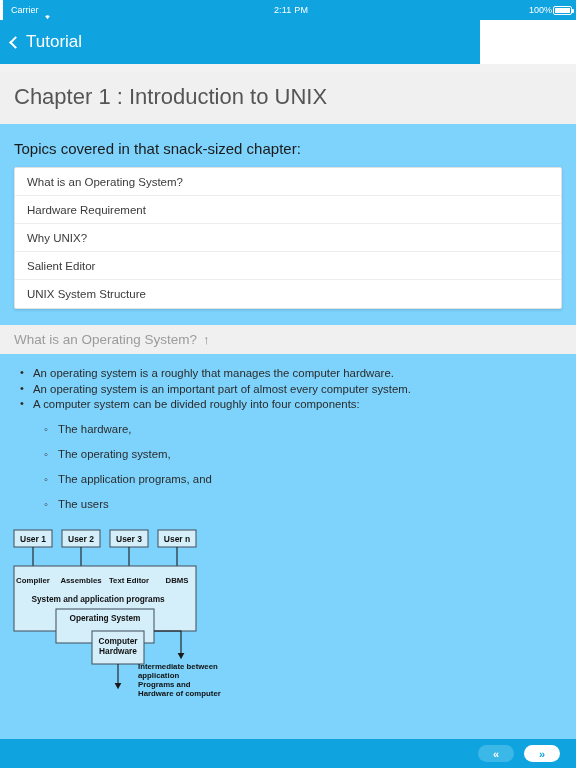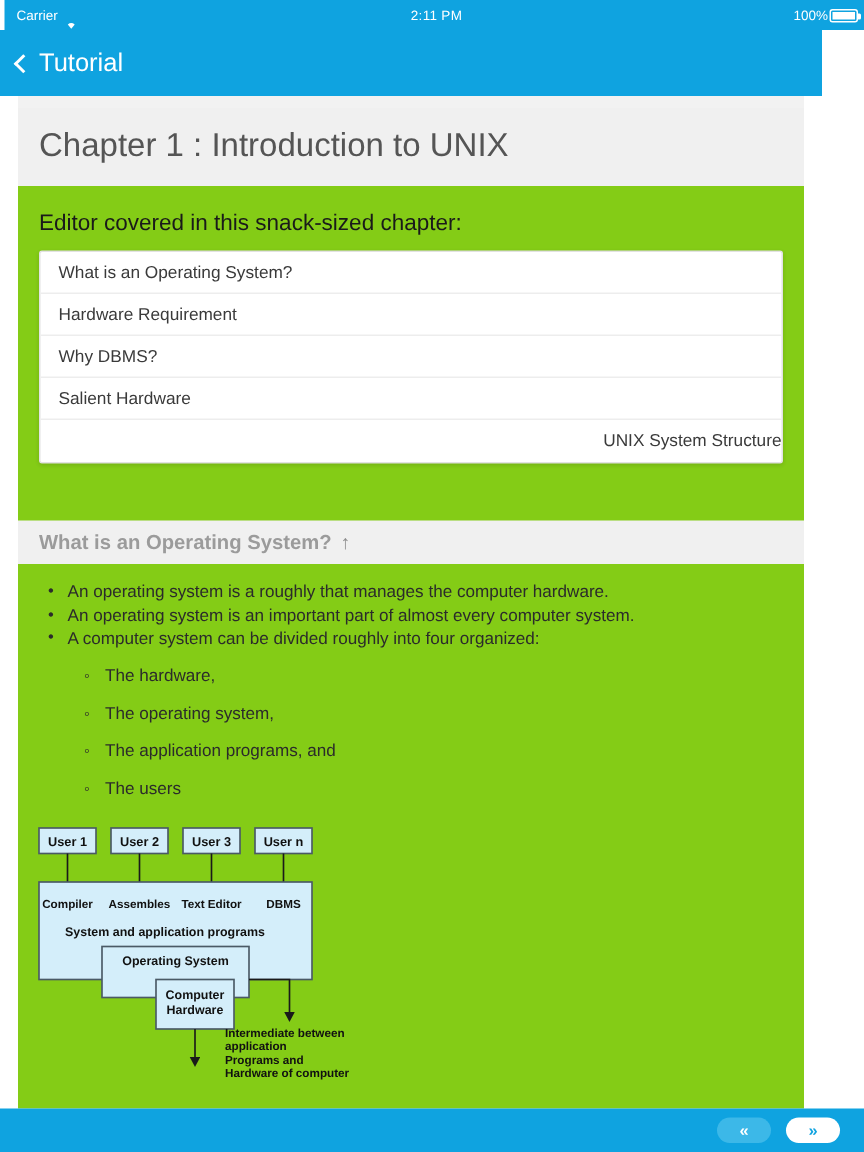--- a/index.html
+++ b/index.html
@@ -27,38 +27,38 @@
     border: 1px solid #ffffff; border-radius: 2px; position: relative;
   }
   .battery::after {
     content: ""; position: absolute; right: -3px; top: 2px;
     width: 2px; height: 4px; background: #ffffff; border-radius: 0 1px 1px 0;
   }
   .battery-fill { position: absolute; left: 1px; top: 1px; bottom: 1px; width: 15px; background: #ffffff; }
 
   
   .navbar {
-    position: absolute; top: 20px; left: 0; width: 548px; height: 44px;
+    position: absolute; top: 20px; left: 0; width: 480px; height: 44px;
     background: #0fa3e0; color: #ffffff;
   }
   .back-btn {
     position: absolute; left: 8px; top: 0; height: 44px;
     display: flex; align-items: center; gap: 6px; cursor: pointer;
   }
   .back-chev {
     display: inline-block; width: 9px; height: 9px;
     border-left: 2px solid #ffffff; border-bottom: 2px solid #ffffff;
     transform: rotate(45deg); margin-left: 3px;
   }
   .back-label { font-size: 17px; }
 
   
   .content {
-    position: absolute; top: 64px; left: 12px; width: 524px; height: 675px;
-    background: #84cc16; overflow: hidden;
+    position: absolute; top: 64px; left: 0; width: 576px; height: 675px;
+    background: #7dd3fc; overflow: hidden;
   }
   .content-topstrip { height: 8px; background: #f2f2f2; }
 
   .chapter-header {
     background: #f0f0f0;
     padding: 12px 14px 14px 14px;
     font-size: 22px; color: #555555; font-weight: normal;
   }
 
   .topics-label {
@@ -73,28 +73,28 @@
     border-radius: 2px;
     box-shadow: 0 1px 3px rgba(0,0,0,.14);
   }
   .topic-item {
     height: 28px; line-height: 28px;
     padding: 0 0 0 12px;
     font-size: 11.5px; color: #3a3a3a;
     border-bottom: 1px solid #ededed;
     cursor: pointer;
   }
-  .topic-item:last-child { border-bottom: none; text-align: right; }
+  .topic-item:last-child { border-bottom: none; }
 
   .section-header {
-    margin-top: 38px;
+    margin-top: 16px;
     background: #f0f0f0;
     height: 29px; line-height: 29px;
     padding-left: 14px;
-    font-size: 13.5px; color: #9b9b9b; font-weight: bold;
+    font-size: 13.5px; color: #9b9b9b;
   }
   .section-header .up-arrow { font-size: 13px; margin-left: 6px; color: #8f8f8f; }
 
   .body-bullets { padding: 12px 14px 0 20px; }
   .bullet {
     position: relative; padding-left: 13px;
     font-size: 11.4px; color: #2b2b2b; line-height: 14.5px; margin-bottom: 1px;
   }
   .bullet::before {
     content: "\2022"; position: absolute; left: 0; top: -1px; font-size: 11px;
@@ -154,38 +154,38 @@
       <span class="back-label">Tutorial</span>
     </div>
   </div>
 
   <div class="content">
 
     <div class="content-topstrip"></div>
 
     <div class="chapter-header">Chapter 1 : Introduction to UNIX</div>
 
-    <div class="topics-label">Editor covered in this snack-sized chapter:</div>
+    <div class="topics-label">Topics covered in that snack-sized chapter:</div>
 
     <div class="topics-list">
       <div class="topic-item">What is an Operating System?</div>
       <div class="topic-item">Hardware Requirement</div>
-      <div class="topic-item">Why DBMS?</div>
-      <div class="topic-item">Salient Hardware</div>
+      <div class="topic-item">Why UNIX?</div>
+      <div class="topic-item">Salient Editor</div>
       <div class="topic-item">UNIX System Structure</div>
     </div>
 
     <div class="section-header">
       <span>What is an Operating System?</span><span class="up-arrow">↑</span>
     </div>
 
     <div class="body-bullets">
       <div class="bullet">An operating system is a roughly that manages the computer hardware.</div>
       <div class="bullet">An operating system is an important part of almost every computer system.</div>
-      <div class="bullet">A computer system can be divided roughly into four organized:</div>
+      <div class="bullet">A computer system can be divided roughly into four components:</div>
       <div class="subbullets">
         <div class="subbullet">The hardware,</div>
         <div class="subbullet">The operating system,</div>
         <div class="subbullet">The application programs, and</div>
         <div class="subbullet">The users</div>
       </div>
     </div>
 
     <div class="diagram-wrap">
       <svg width="230" height="172" viewBox="0 0 230 172">

